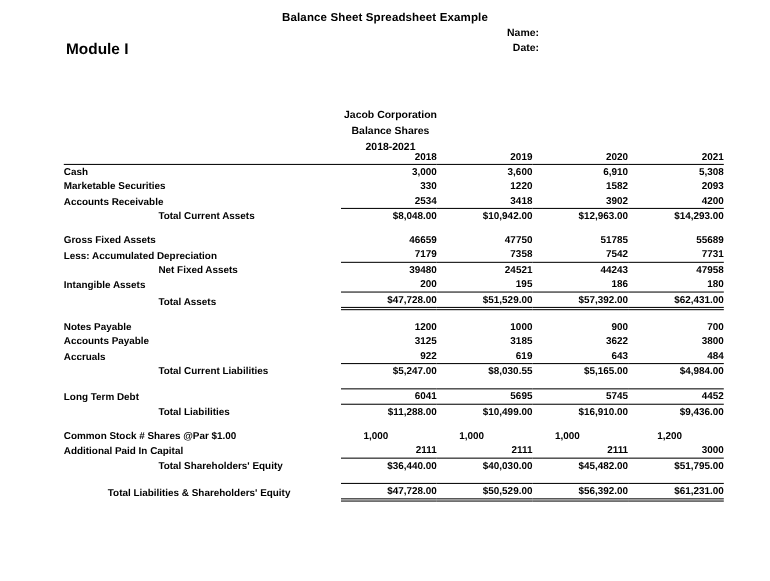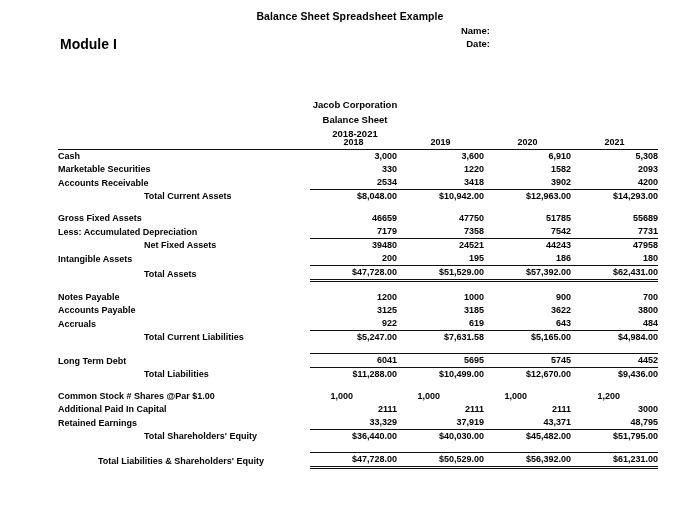--- a/index.html
+++ b/index.html
@@ -108,21 +108,21 @@
   .num.b { font-weight: bold; }
   
   .num.shift {
     padding-right: 44px;
   }
   .num.shift-last {
     padding-right: 38px;
   }
 
   .hdr {
-    text-align: center;
+    text-align: right;
     padding-right: 8px;
     font-weight: bold;
     height: 15px;
     line-height: 15px;
   }
   tr.rule-under-head > td { border-bottom: 1.3px solid #111; }
   td.rule-above { border-top: 1.3px solid #111; }
   td.dbl-below {
     border-bottom: 3px double #111;
   }
@@ -140,21 +140,21 @@
 
   <div class="module-label">Module I</div>
 
   <div class="nameblock">
     <div>Name:</div>
     <div>Date:</div>
   </div>
 
   <div class="company-block">
     <div>Jacob Corporation</div>
-    <div>Balance Sheet</div>
+    <div>Balance Shares</div>
     <div>2018-2021</div>
   </div>
 
   <table class="sheet">
     <colgroup>
       <col class="c-label">
       <col class="c-num">
       <col class="c-num">
       <col class="c-num">
       <col class="c-num">
@@ -259,41 +259,41 @@
       <tr>
         <td class="lbl">Accruals</td>
         <td class="num">922</td>
         <td class="num">619</td>
         <td class="num">643</td>
         <td class="num">484</td>
       </tr>
       <tr>
         <td class="lbl indent-deep">Total Current Liabilities</td>
         <td class="num b rule-above">$5,247.00</td>
-        <td class="num b rule-above">$7,631.58</td>
+        <td class="num b rule-above">$8,030.55</td>
         <td class="num b rule-above">$5,165.00</td>
         <td class="num b rule-above">$4,984.00</td>
       </tr>
 
       <tr class="spacer">
           <td colspan="5"></td>
         </tr>
 
       <tr>
         <td class="lbl">Long Term Debt</td>
         <td class="num rule-above">6041</td>
         <td class="num rule-above">5695</td>
         <td class="num rule-above">5745</td>
         <td class="num rule-above">4452</td>
       </tr>
       <tr>
         <td class="lbl indent-deep">Total Liabilities</td>
         <td class="num b rule-above">$11,288.00</td>
         <td class="num b rule-above">$10,499.00</td>
-        <td class="num b rule-above">$12,670.00</td>
+        <td class="num b rule-above">$16,910.00</td>
         <td class="num b rule-above">$9,436.00</td>
       </tr>
 
       <tr class="spacer">
           <td colspan="5"></td>
         </tr>
 
       <tr>
         <td class="lbl">Common Stock # Shares @Par $1.00</td>
         <td class="num shift">1,000</td>
@@ -302,27 +302,20 @@
         <td class="num shift-last">1,200</td>
       </tr>
       <tr>
         <td class="lbl">Additional Paid In Capital</td>
         <td class="num">2111</td>
         <td class="num">2111</td>
         <td class="num">2111</td>
         <td class="num">3000</td>
       </tr>
       <tr>
-        <td class="lbl">Retained Earnings</td>
-        <td class="num">33,329</td>
-        <td class="num">37,919</td>
-        <td class="num">43,371</td>
-        <td class="num">48,795</td>
-      </tr>
-      <tr>
         <td class="lbl indent-deep">Total Shareholders' Equity</td>
         <td class="num b rule-above">$36,440.00</td>
         <td class="num b rule-above">$40,030.00</td>
         <td class="num b rule-above">$45,482.00</td>
         <td class="num b rule-above">$51,795.00</td>
       </tr>
 
       <tr class="spacer">
           <td colspan="5"></td>
         </tr>

